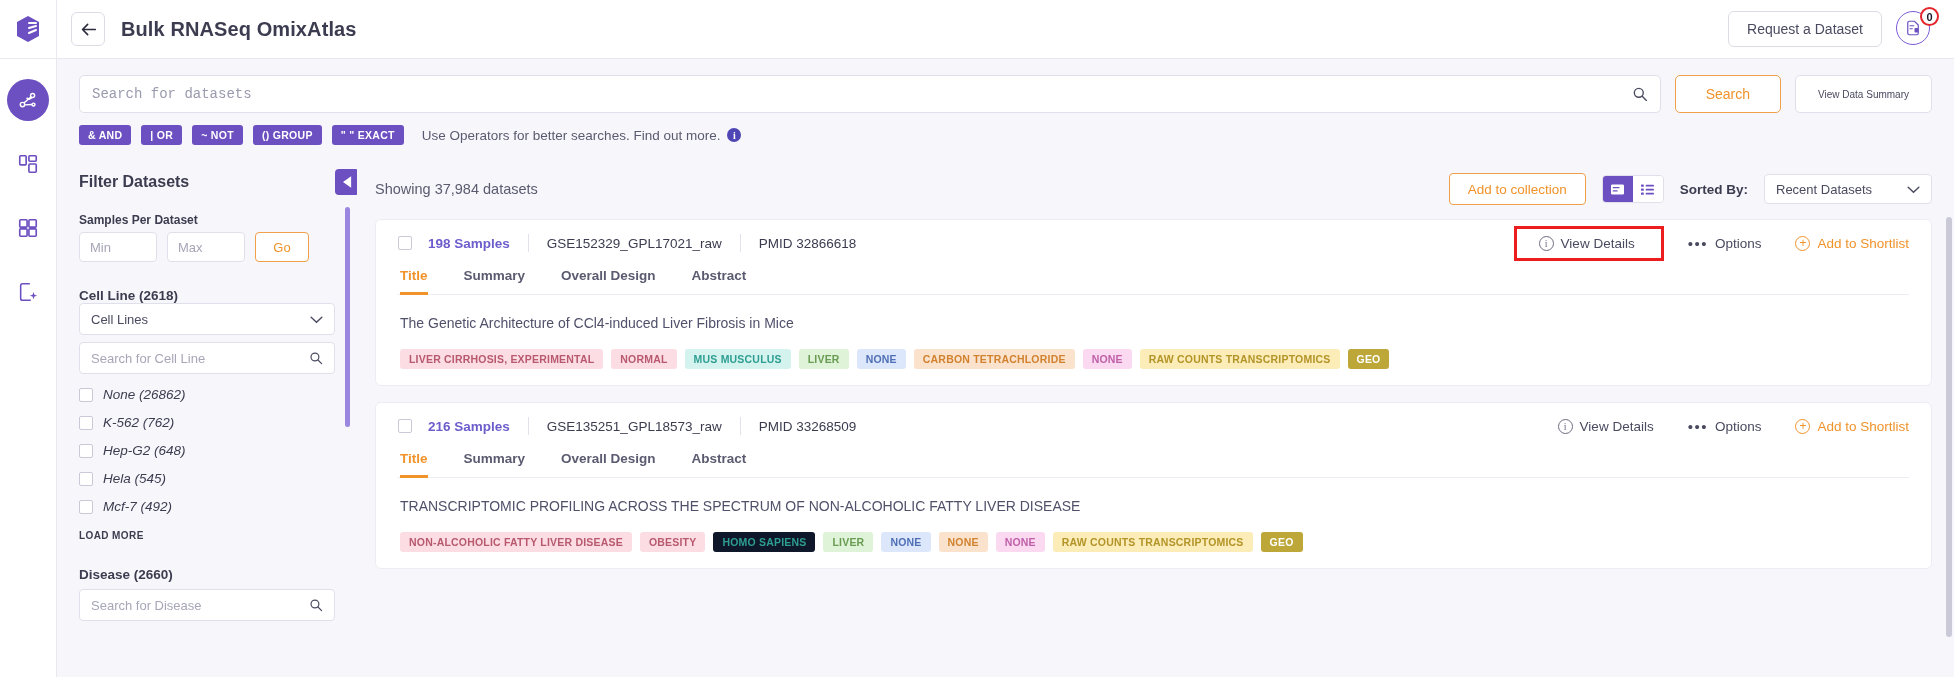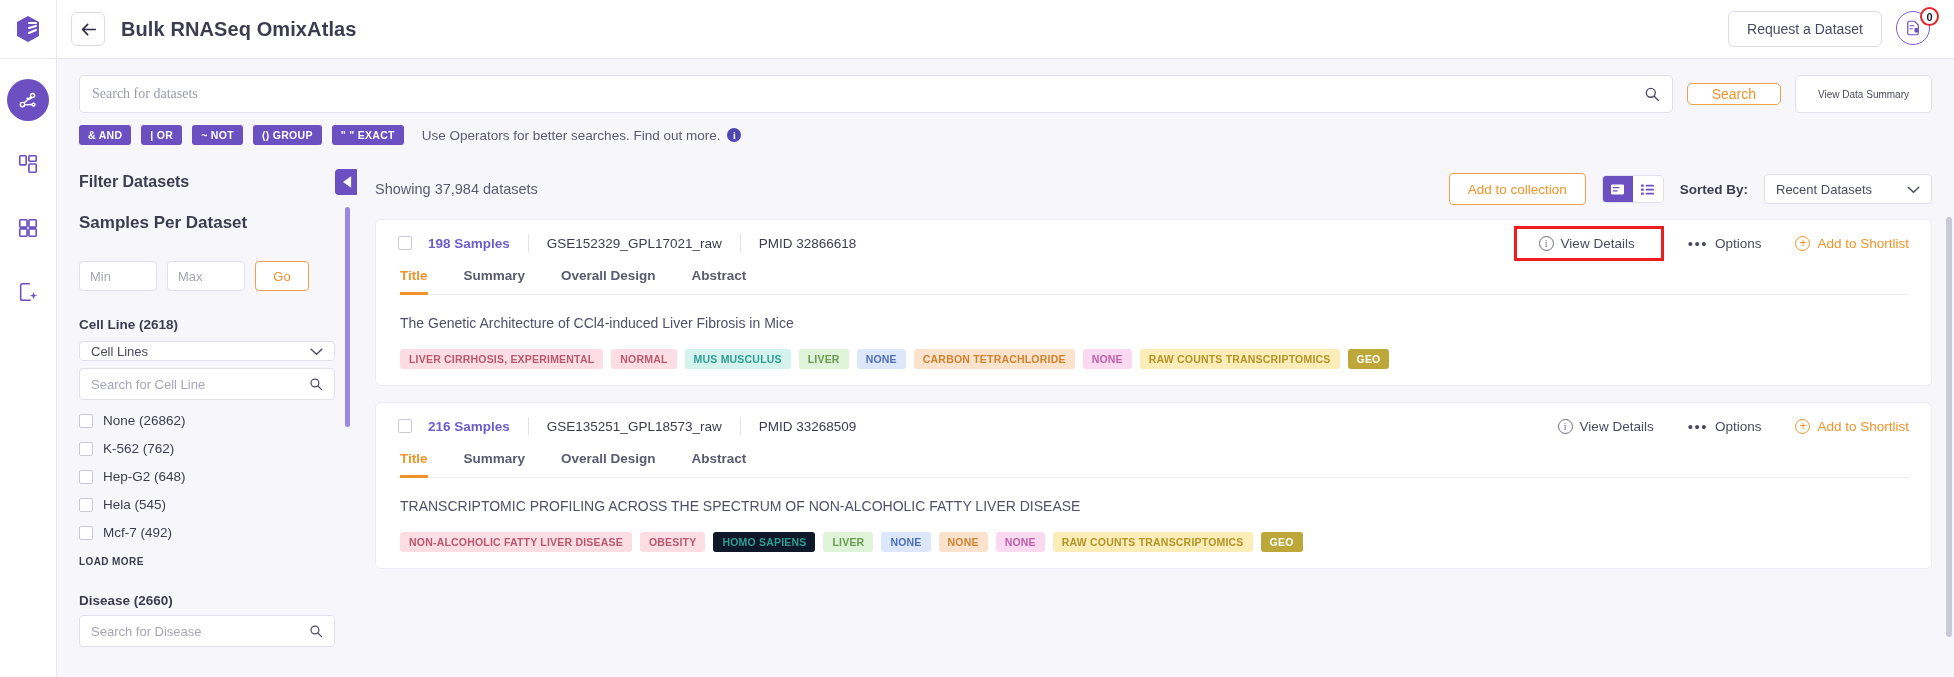--- a/index.html
+++ b/index.html
@@ -74,25 +74,25 @@
     border-bottom: 0;
   }
   .searchrow { display: flex; align-items: center; gap: 14px; }
   .searchbox {
     flex: 1 1 auto; height: 38px; background:#fff; border: 1px solid #e0e0ea;
     border-radius: 5px; display: flex; align-items: center; padding: 0 12px;
     min-width: 0;
   }
   .searchbox input {
     flex:1 1 auto; border:none; outline:none; font-size:14px; color:#8b5cf6;
-    font-family: Liberation Serif, serif; background: transparent; min-width: 0;
+    font-family: Liberation Mono, monospace; background: transparent; min-width: 0;
   }
   .searchbox input::placeholder { color:#9a9aae; }
   .btn-search {
-    height: 22px; padding: 0 24px; border: 1px solid #f0a04b; border-radius: 5px;
+    height: 38px; padding: 0 30px; border: 1px solid #f0a04b; border-radius: 5px;
     background: #fff; color: #f0932b; font-size: 14px; cursor: pointer; font-family: inherit;
   }
   .btn-summary {
     height: 38px; padding: 0 22px; border: 1px solid #e0e0ea; border-radius: 5px;
     background: #fff; color: #4a4a60; font-size: 10px; cursor: pointer; font-family: inherit;
   }
   .oprow { display: flex; align-items: center; gap: 10px; margin-top: 12px; }
   .op-chip {
     background: #6c4fc0; color: #fff; font-size: 10.5px; font-weight: bold;
     border-radius: 3px; padding: 4px 9px; letter-spacing: .3px; cursor: pointer;
@@ -107,47 +107,47 @@
 
   
   .body { flex: 1 1 auto; display: flex; min-height: 0; background:#f7f7fb; position: relative; }
 
   
   .filters {
     width: 300px; flex: 0 0 300px; background: #f7f7fb; padding: 18px 22px 0 22px;
     position: relative; overflow: hidden;
   }
   .filters-title { font-size: 16px; font-weight: bold; color: #3c3c50; }
-  .filters-sub { font-size: 17px; font-weight: bold; color: #3c3c50; margin-top: 22px; }
-  .minmax { display: flex; gap: 10px; margin-top: 28px; align-items: center; }
+  .filters-sub { font-size: 12px; font-weight: bold; color: #3c3c50; margin-top: 22px; }
+  .minmax { display: flex; gap: 10px; margin-top: 5px; align-items: center; }
   .minmax input {
     width: 78px; height: 30px; border: 1px solid #e0e0ea; border-radius: 4px;
     padding: 0 10px; font-size: 13px; color:#3c3c50; outline:none; font-family: inherit; background:#fff;
   }
   .minmax input::placeholder { color:#a6a6b8; }
   .btn-go {
     width: 54px; height: 30px; border: 1px solid #f0a04b; border-radius: 4px;
     background: #fff; color: #f0932b; font-size: 13px; cursor: pointer; font-family: inherit;
   }
   .facet-label { font-size: 13.5px; font-weight: bold; color: #3c3c50; margin-top: 26px; }
   .select-box {
-    margin-top: 9px; height: 20px; background: #fff; border: 1px solid #e0e0ea; border-radius: 4px;
+    height: 32px; background: #fff; border: 1px solid #e0e0ea; border-radius: 4px;
     display:flex; align-items:center; padding: 0 11px; font-size: 13px; color:#4a4a60; cursor:pointer;
   }
   .select-box .chev { margin-left: auto; }
   .facet-search {
     margin-top: 7px; height: 32px; background: #fff; border: 1px solid #e0e0ea; border-radius: 4px;
     display:flex; align-items:center; padding: 8px 11px;
   }
   .facet-search input {
     flex:1 1 auto; border:none; outline:none; font-size:13px; color:#3c3c50; font-family: inherit;
     background: transparent; min-width: 0;
   }
   .facet-search input::placeholder { color:#a6a6b8; }
-  .cbrow { display:flex; align-items:center; gap:10px; margin-top: 13px; cursor:pointer; }
+  .cbrow { display:flex; align-items:center; gap:10px; margin-top: 13px; cursor:pointer;font-style:italic; }
   .cbrow:first-of-type { margin-top: 16px; }
   .cb {
     width: 14px; height: 14px; border: 1.4px solid #c9c9d8; border-radius: 2px; background: #fff;
     flex: 0 0 14px;
   }
   .cbrow span { font-size: 13.5px; color: #3c3c50; }
   .loadmore {
     margin-top: 16px; font-size: 10px; font-weight: bold; color: #3c3c50;
     letter-spacing: .4px; cursor: pointer;
   }

